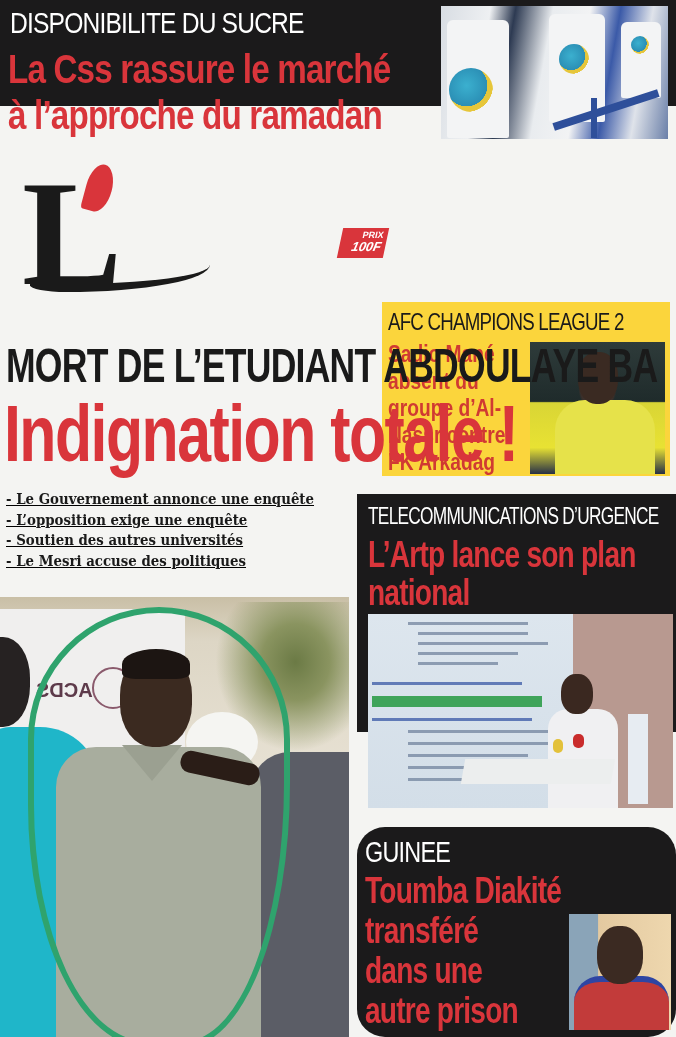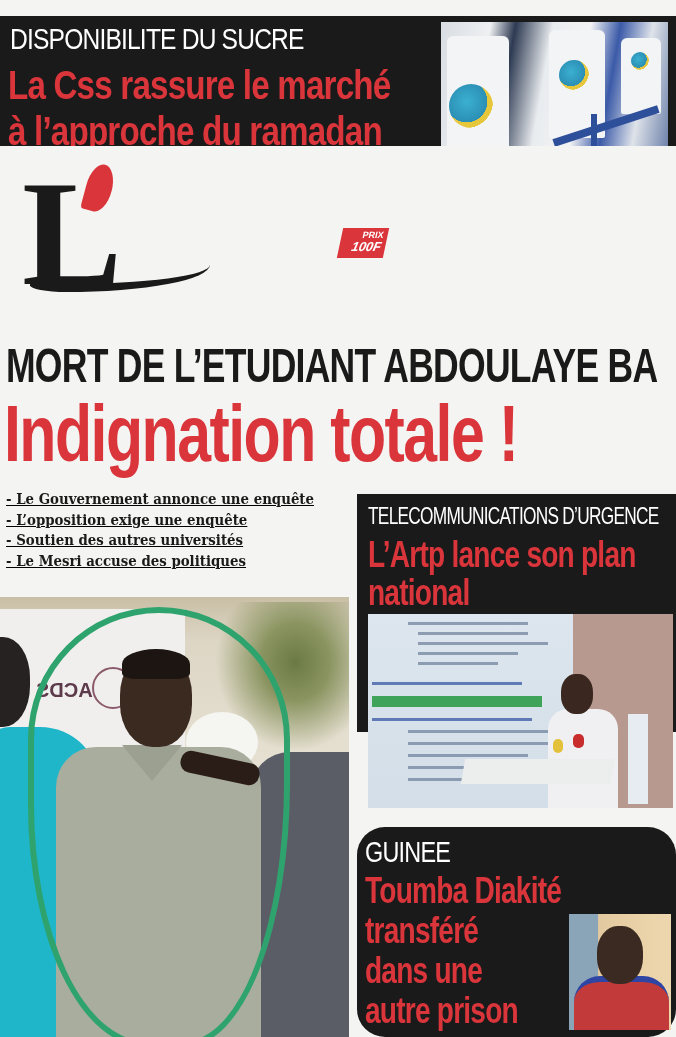--- a/index.html
+++ b/index.html
@@ -2,21 +2,21 @@
 <html><head>
 <meta charset="utf-8">
 <style>
   * { box-sizing: border-box; margin: 0; padding: 0; }
   html, body { width: 676px; height: 1037px; background: #f4f4f2; overflow: hidden; }
   body { position: relative; font-family: "Liberation Sans", sans-serif; }
 
   .cond { font-family: "Liberation Sans", sans-serif; font-weight: bold; transform-origin: left top; display: inline-block; white-space: nowrap; }
 
   
-  #top-banner { position: absolute; left: 0; top: 16px; width: 676px; height: 146px; background: #1b1a1b; }
+  #top-banner { position: absolute; left: 0; top: 0; width: 676px; height: 106px; background: #1b1a1b; }
   #top-kicker { position: absolute; left: 10px; top: 6px; color: #ffffff; font-size: 30px; font-weight: normal; letter-spacing: -1px; transform: scaleX(0.82); }
   #top-headline { position: absolute; left: 8px; top: 46px; color: #d9353b; font-size: 40px; line-height: 46px; letter-spacing: -1px; transform: scaleX(0.83); }
   #top-photo { position: absolute; left: 441px; top: 6px; width: 227px; height: 133px; background: linear-gradient(100deg, #d8dde3 0%, #eef0f2 20%, #2d3a52 30%, #e9ecef 45%, #f2f3f4 60%, #3b5aa8 72%, #dfe3ea 85%, #6a7fa8 100%); overflow: hidden; }
   .bag { position: absolute; background: #f3f4f5; border-radius: 6px 6px 2px 2px; }
   .bag-logo { position: absolute; border-radius: 50%; background: radial-gradient(circle at 40% 40%, #3bb0cf 0%, #2b8fb5 55%, #e6c63a 56%, #e6c63a 70%, transparent 71%); }
   .belt { position: absolute; background: #2e4f9a; }
 
   
   #masthead { position: absolute; left: 0; top: 146px; width: 676px; height: 190px; background: #f4f4f2; }
   #logo { position: absolute; left: 22px; top: 12px; width: 350px; height: 135px; }
@@ -113,20 +113,34 @@
   <div id="logo">
     <div id="logo-swash"></div>
     <span id="logo-L">L</span>
     <span id="logo-apos"></span>
     <div id="price-tag">
       <span id="price-label">PRIX</span>
       <span id="price-value">100F</span>
     </div>
   </div>
 
+  <section id="afc-box">
+    <div id="afc-kicker" class="cond">AFC CHAMPIONS LEAGUE 2</div>
+    <div id="afc-headline">
+      <span>Sadio Mané</span>
+      <span>absent du</span>
+      <span>groupe d’Al-</span>
+      <span>Nassr contre</span>
+      <span>FK Arkadag</span>
+    </div>
+    <div id="afc-photo" title="Sadio Mané en maillot jaune d’Al-Nassr">
+      <div id="afc-jersey"></div>
+      <div id="afc-head"></div>
+    </div>
+  </section>
 </header>
 
 <div id="main-kicker" class="cond">MORT DE L’ETUDIANT ABDOULAYE BA</div>
 <div id="main-headline" class="cond">Indignation totale !</div>
 
 <ul id="bullets" style="list-style:none;">
   <li class="bullet">- Le Gouvernement annonce une enquête</li>
   <li class="bullet">- L’opposition exige une enquête</li>
   <li class="bullet">- Soutien des autres universités</li>
   <li class="bullet">- Le Mesri accuse des politiques</li>

